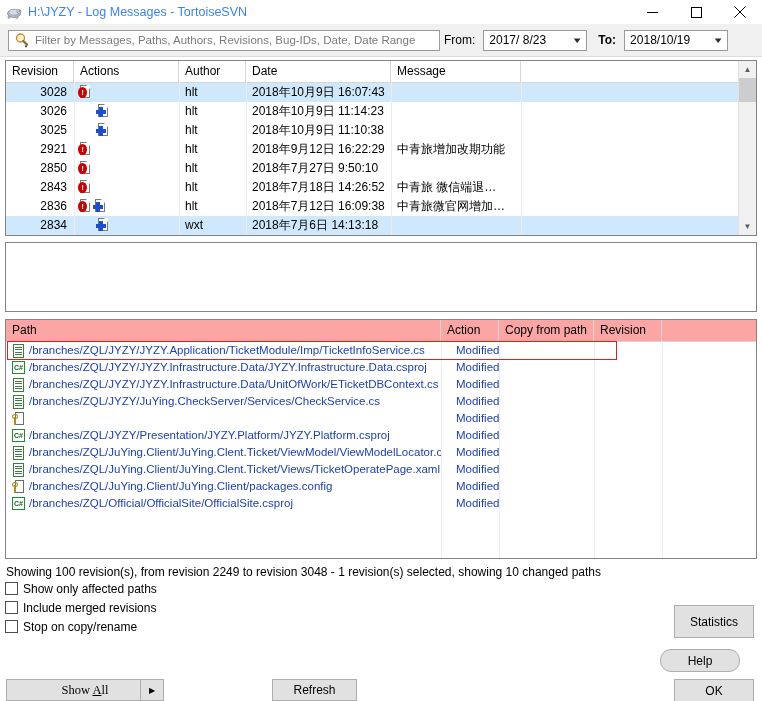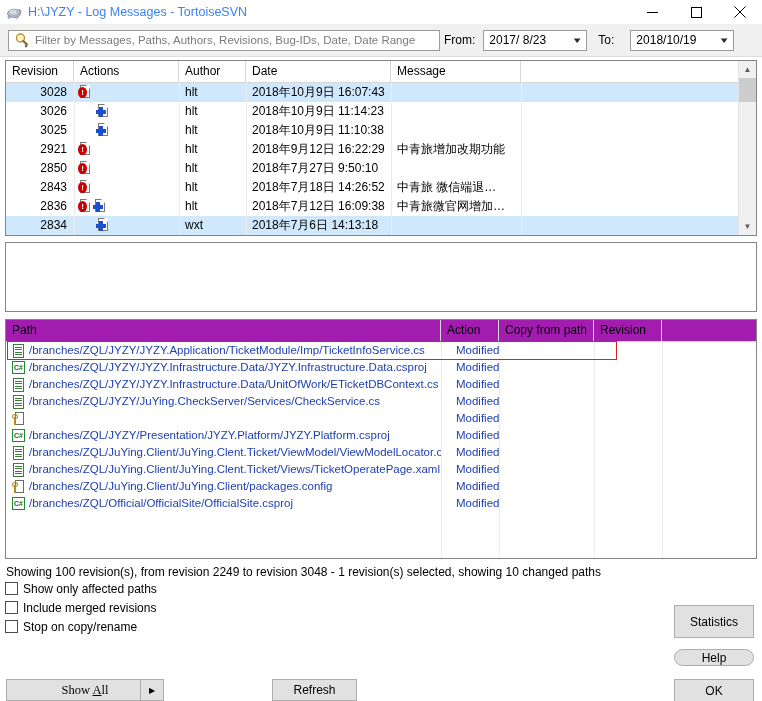--- a/index.html
+++ b/index.html
@@ -91,21 +91,21 @@
     background: transparent;
     padding: 0;
   }
   .filter-input::placeholder { color: #7b7b7b; opacity: 1; }
 
   .lbl-from, .lbl-to {
     font-size: 12px;
     color: #000;
   }
   .lbl-from { margin-left: 4px; margin-right: 8px; }
-  .lbl-to { margin-left: 11px; margin-right: 16px; }
+  .lbl-to { margin-left: 11px; margin-right: 8px; font-weight: bold; }
 
   .datebox {
     width: 104px;
     height: 21px;
     background: #ffffff;
     border: 1px solid #9a9a9a;
     box-sizing: border-box;
     display: flex;
     align-items: center;
     justify-content: space-between;
@@ -266,21 +266,21 @@
     background: #ffffff;
     box-sizing: border-box;
     position: relative;
     overflow: hidden;
   }
   .path-head {
     display: flex;
     height: 21px;
     border-bottom: 1px solid #d6d6d6;
     font-size: 12px;
-    background: #a21caf;
+    background: #fca5a5;
   }
   .path-head .hcell {
     border-right: 1px solid #d6d6d6;
     padding: 3px 0 0 6px;
     box-sizing: border-box;
     white-space: nowrap;
     overflow: hidden;
   }
   .p-path { width: 435px; }
   .p-act { width: 58px; }
@@ -399,22 +399,22 @@
     align-items: center;
     justify-content: center;
     cursor: default;
   }
 
   .btn-statistics {
     position: absolute; left: 674px; top: 605px;
     width: 80px; height: 33px;
   }
   .btn-help {
-    position: absolute; left: 674px; top: 649px;
-    width: 80px; height: 17px; border-radius: 11px;
+    position: absolute; left: 660px; top: 649px;
+    width: 80px; height: 23px; border-radius: 11px;
   }
   .btn-ok {
     position: absolute; left: 674px; top: 679px;
     width: 80px; height: 23px;
   }
 
   .bottombar {
     position: absolute;
     left: 0; top: 679px;
     width: 762px; height: 22px;

